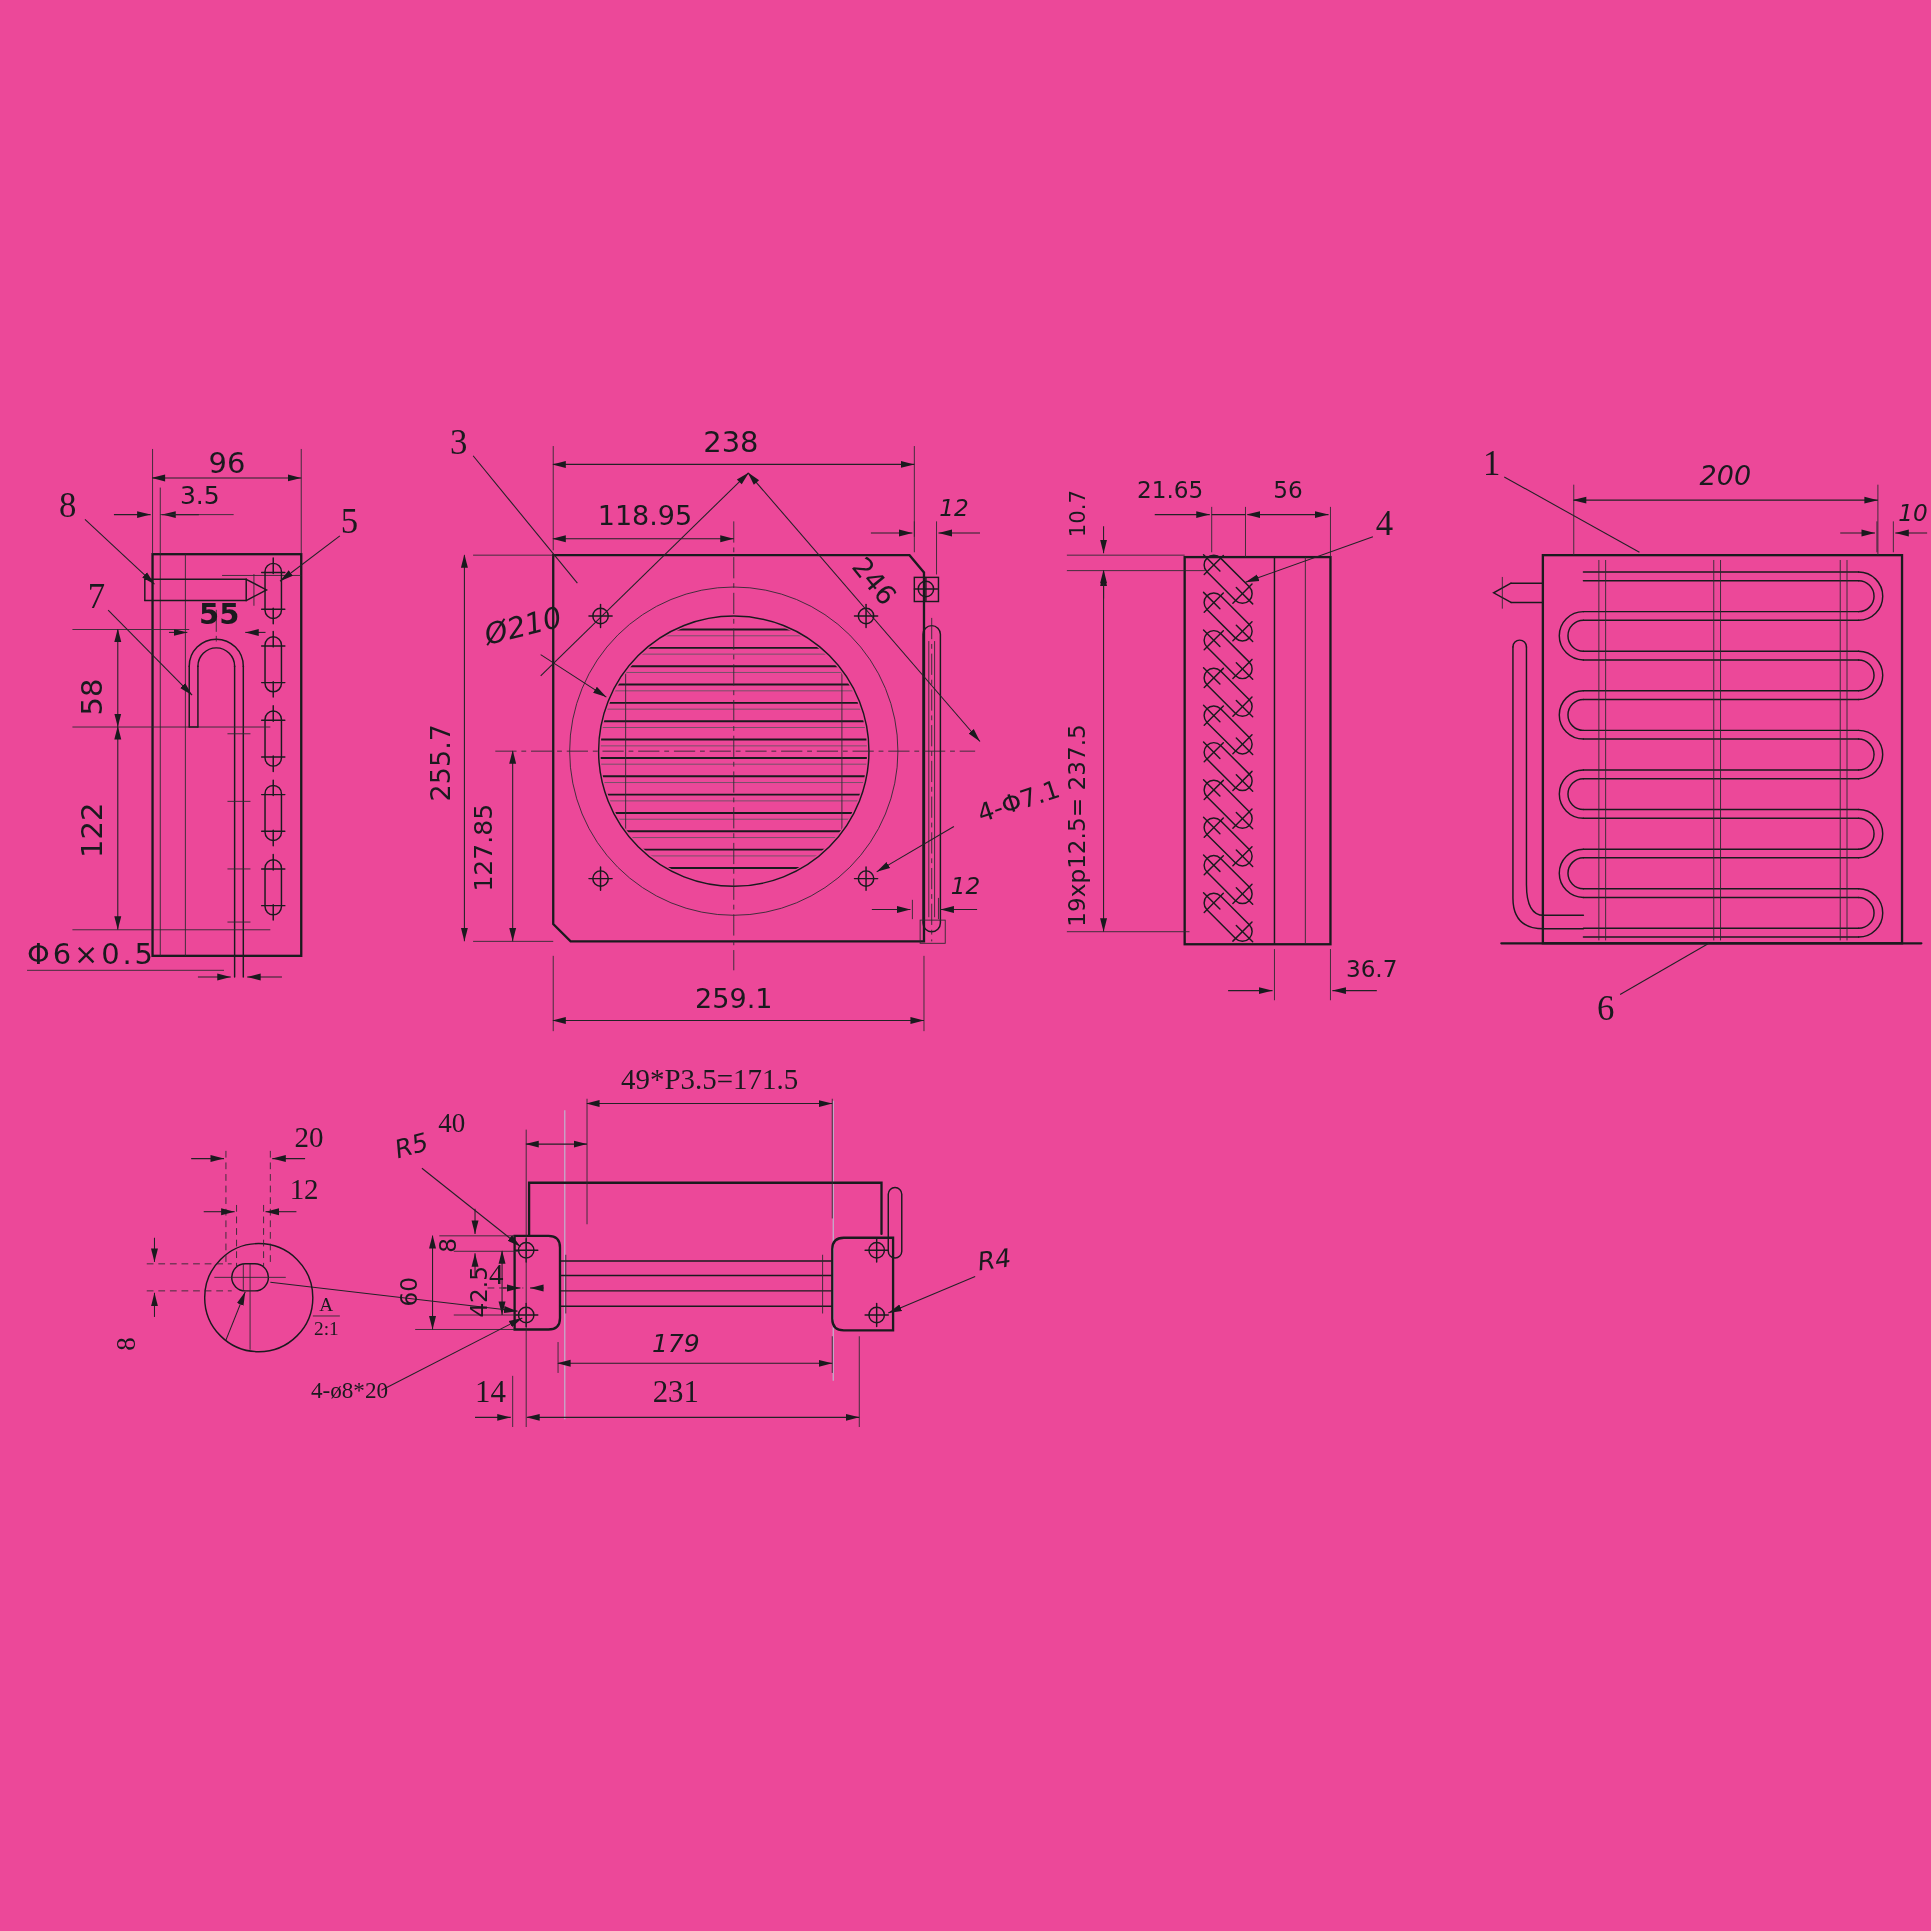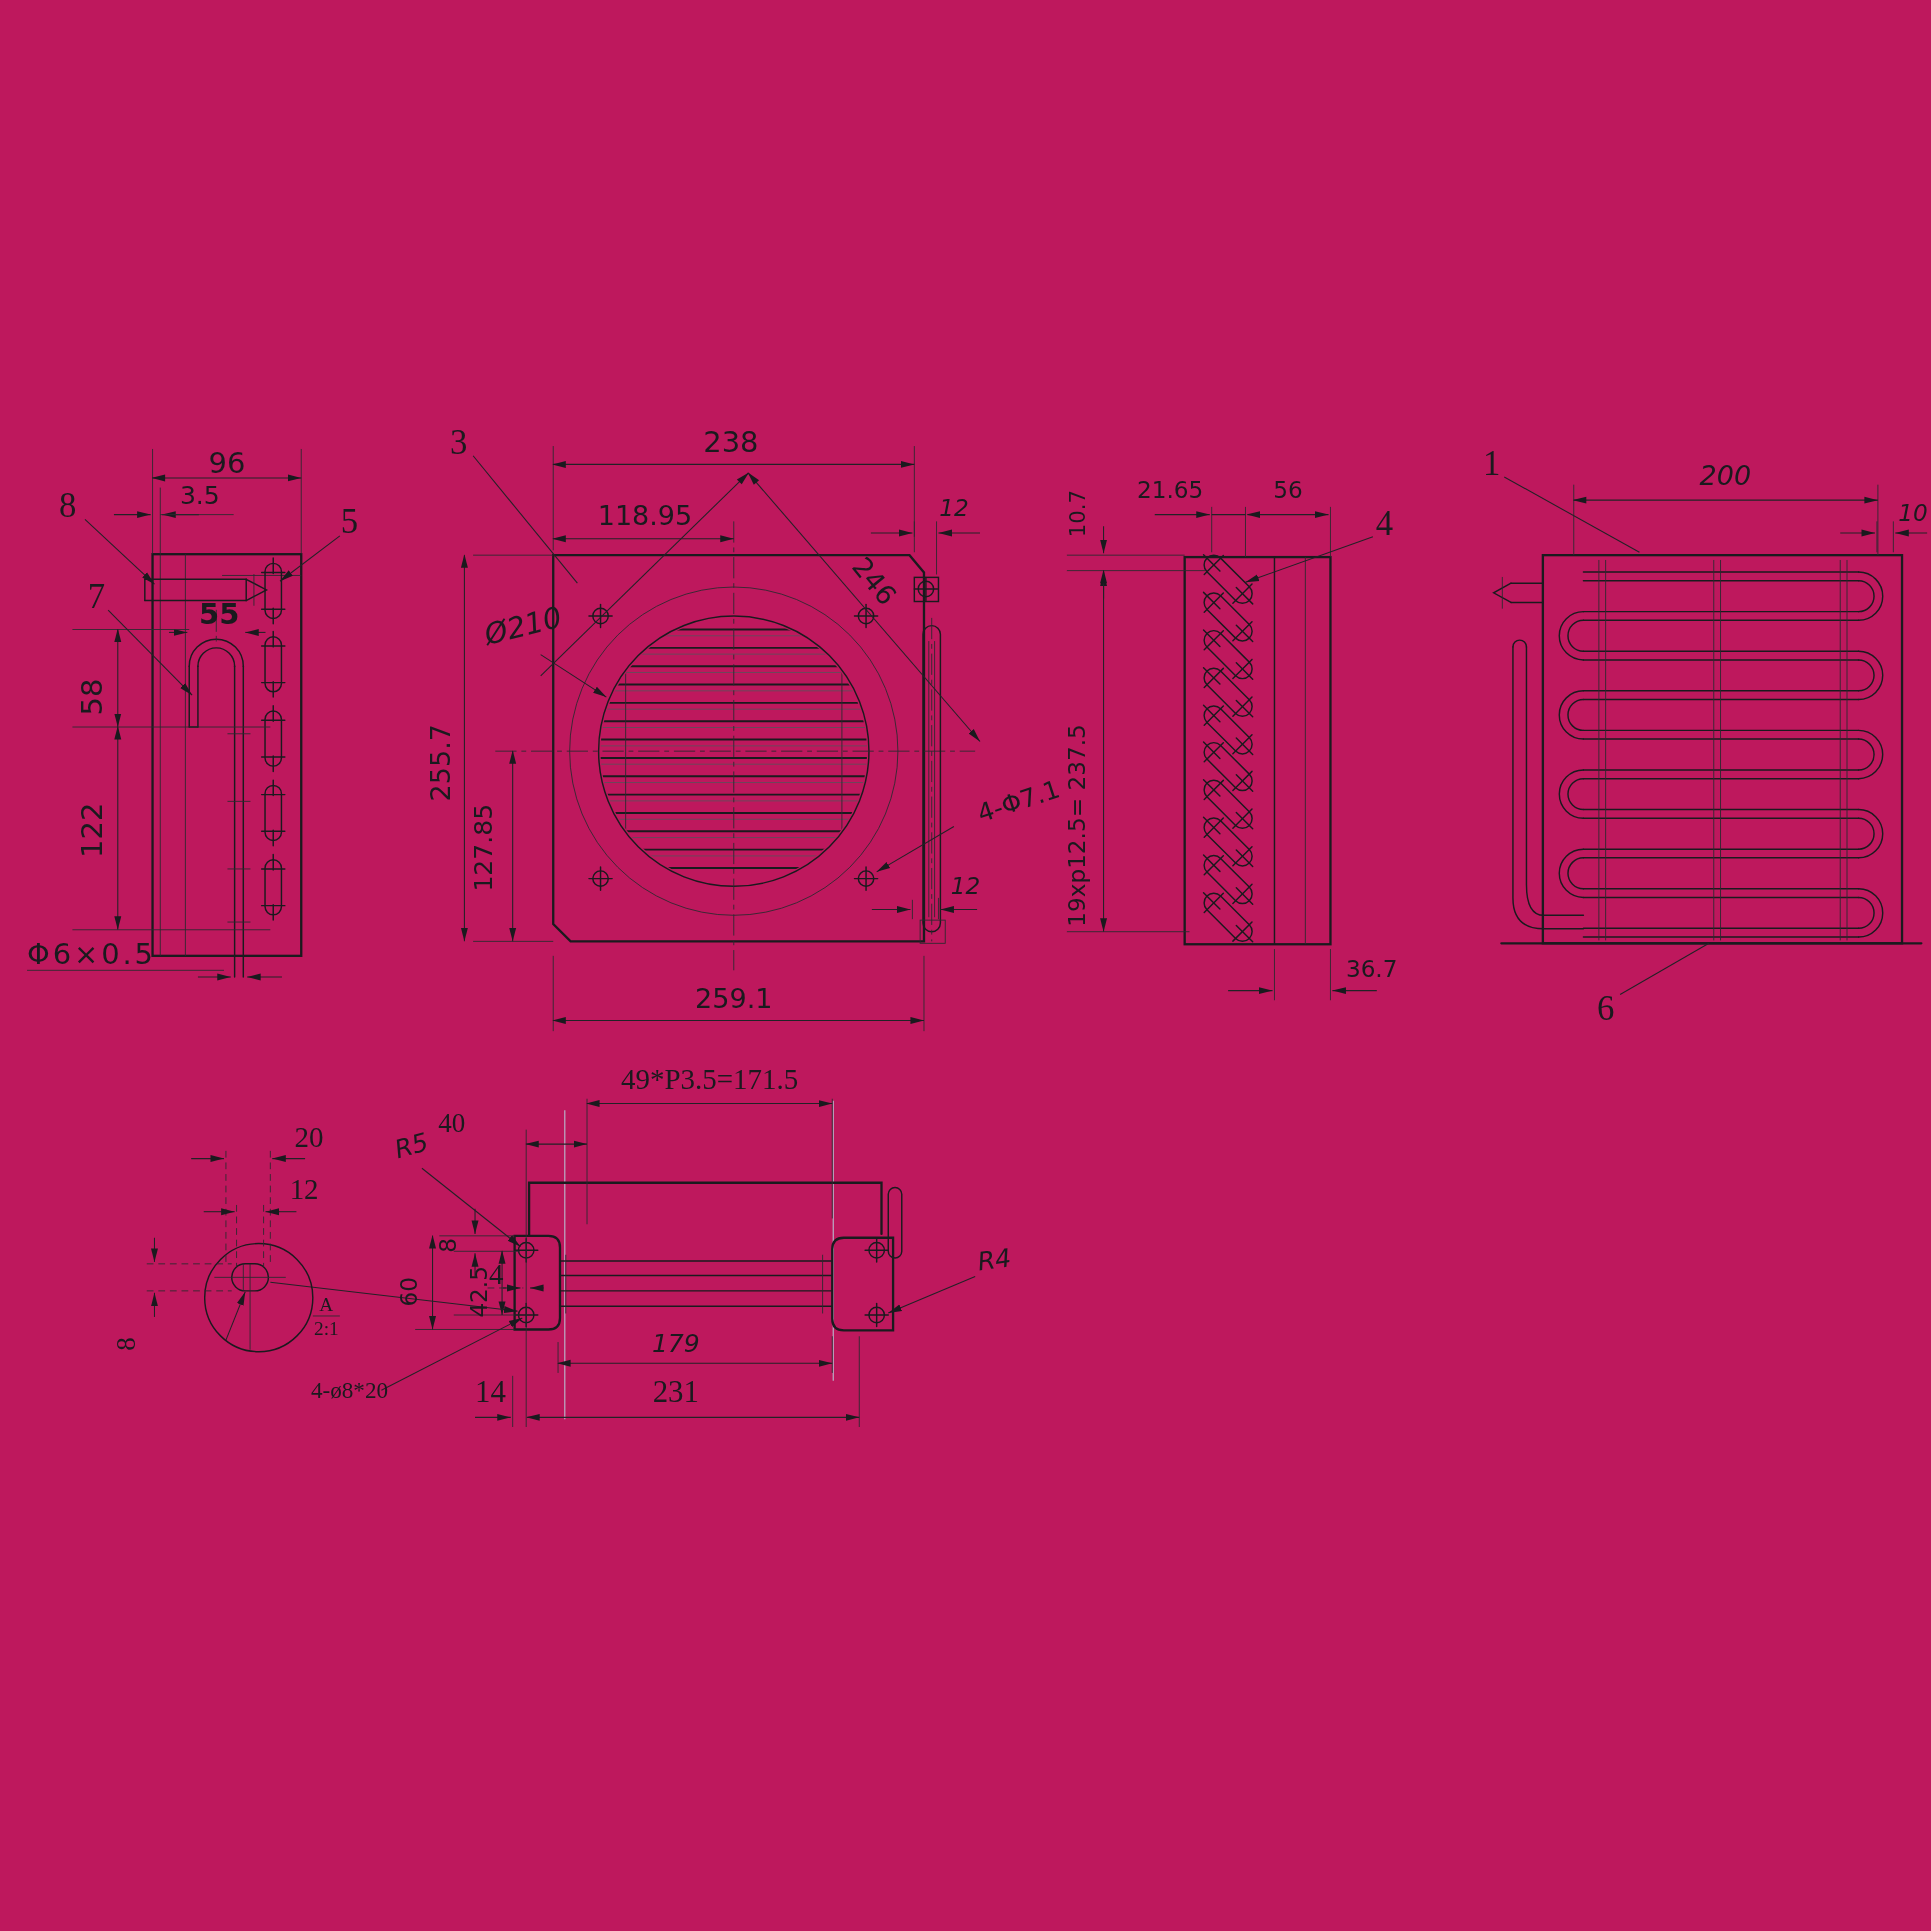--- a/index.html
+++ b/index.html
@@ -1,16 +1,16 @@
 <!DOCTYPE html>
 <html><head>
 <meta charset="utf-8">
 <style>
   html,body{margin:0;padding:0;background:#e8e8e6;}
-  .page{position:relative;width:1931px;height:1931px;background:#be185d;overflow:hidden;
+  .page{position:relative;width:1931px;height:1931px;background:#ec4899;overflow:hidden;
         font-family:"DejaVu Sans",sans-serif;}
   svg{position:absolute;left:0;top:0;}
   svg text{font-family:"DejaVu Sans",sans-serif;fill:#1a1a1e;}
   .ser{font-family:"Liberation Serif",serif;}
   .it{font-style:italic;}
   .mid{text-anchor:middle;}
   .t20{font-size:20px}.t22{font-size:22px}.t24{font-size:24px}.t26{font-size:26px}
   .t28{font-size:28px}.t30{font-size:30px}.t32{font-size:32px}.t36{font-size:36px}
   .ol{stroke:#1a1a1e;stroke-width:2.4;fill:none;stroke-linecap:round;}
   .ml{stroke:#1a1a1e;stroke-width:1.5;fill:none;stroke-linecap:round;}

